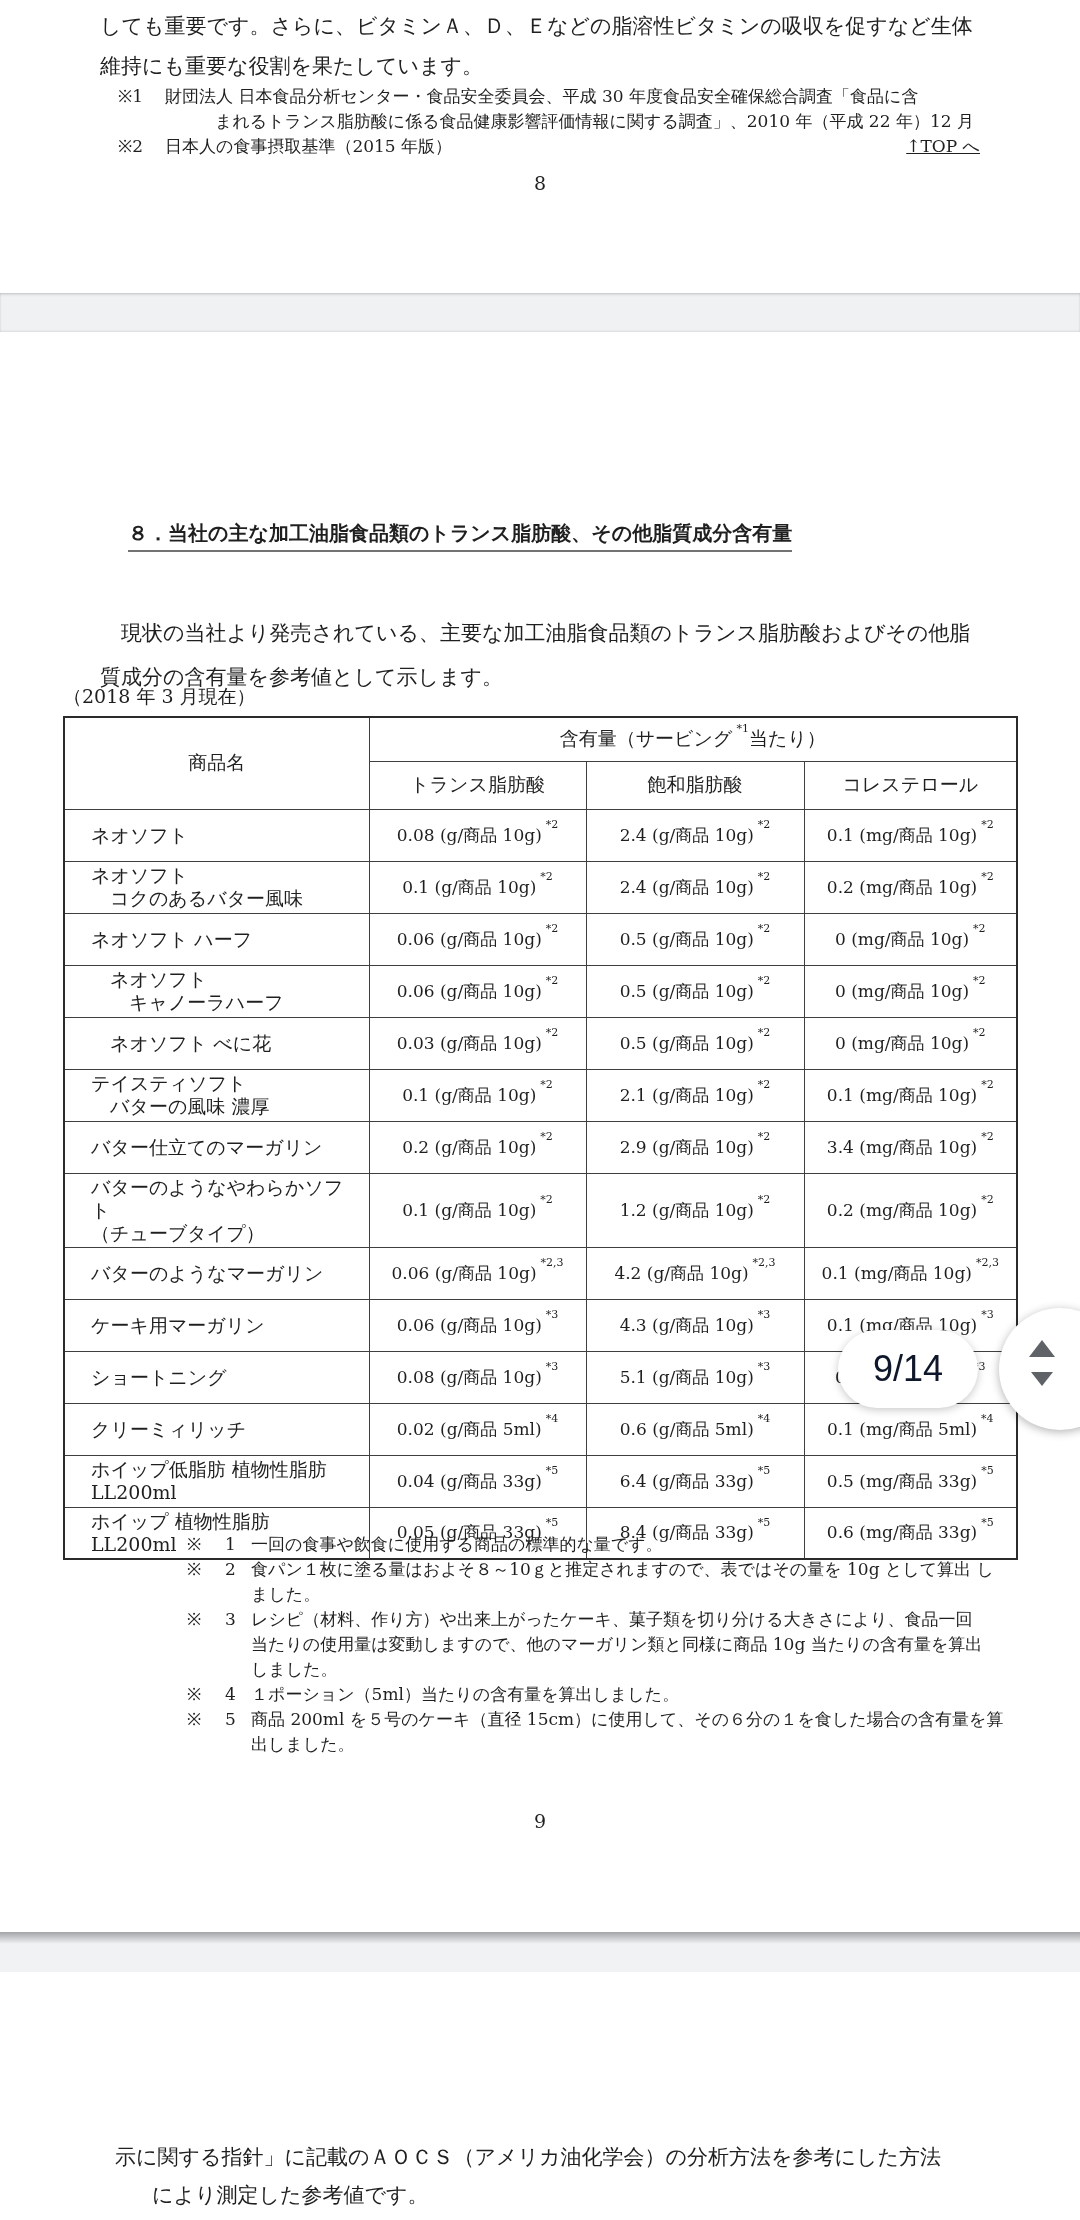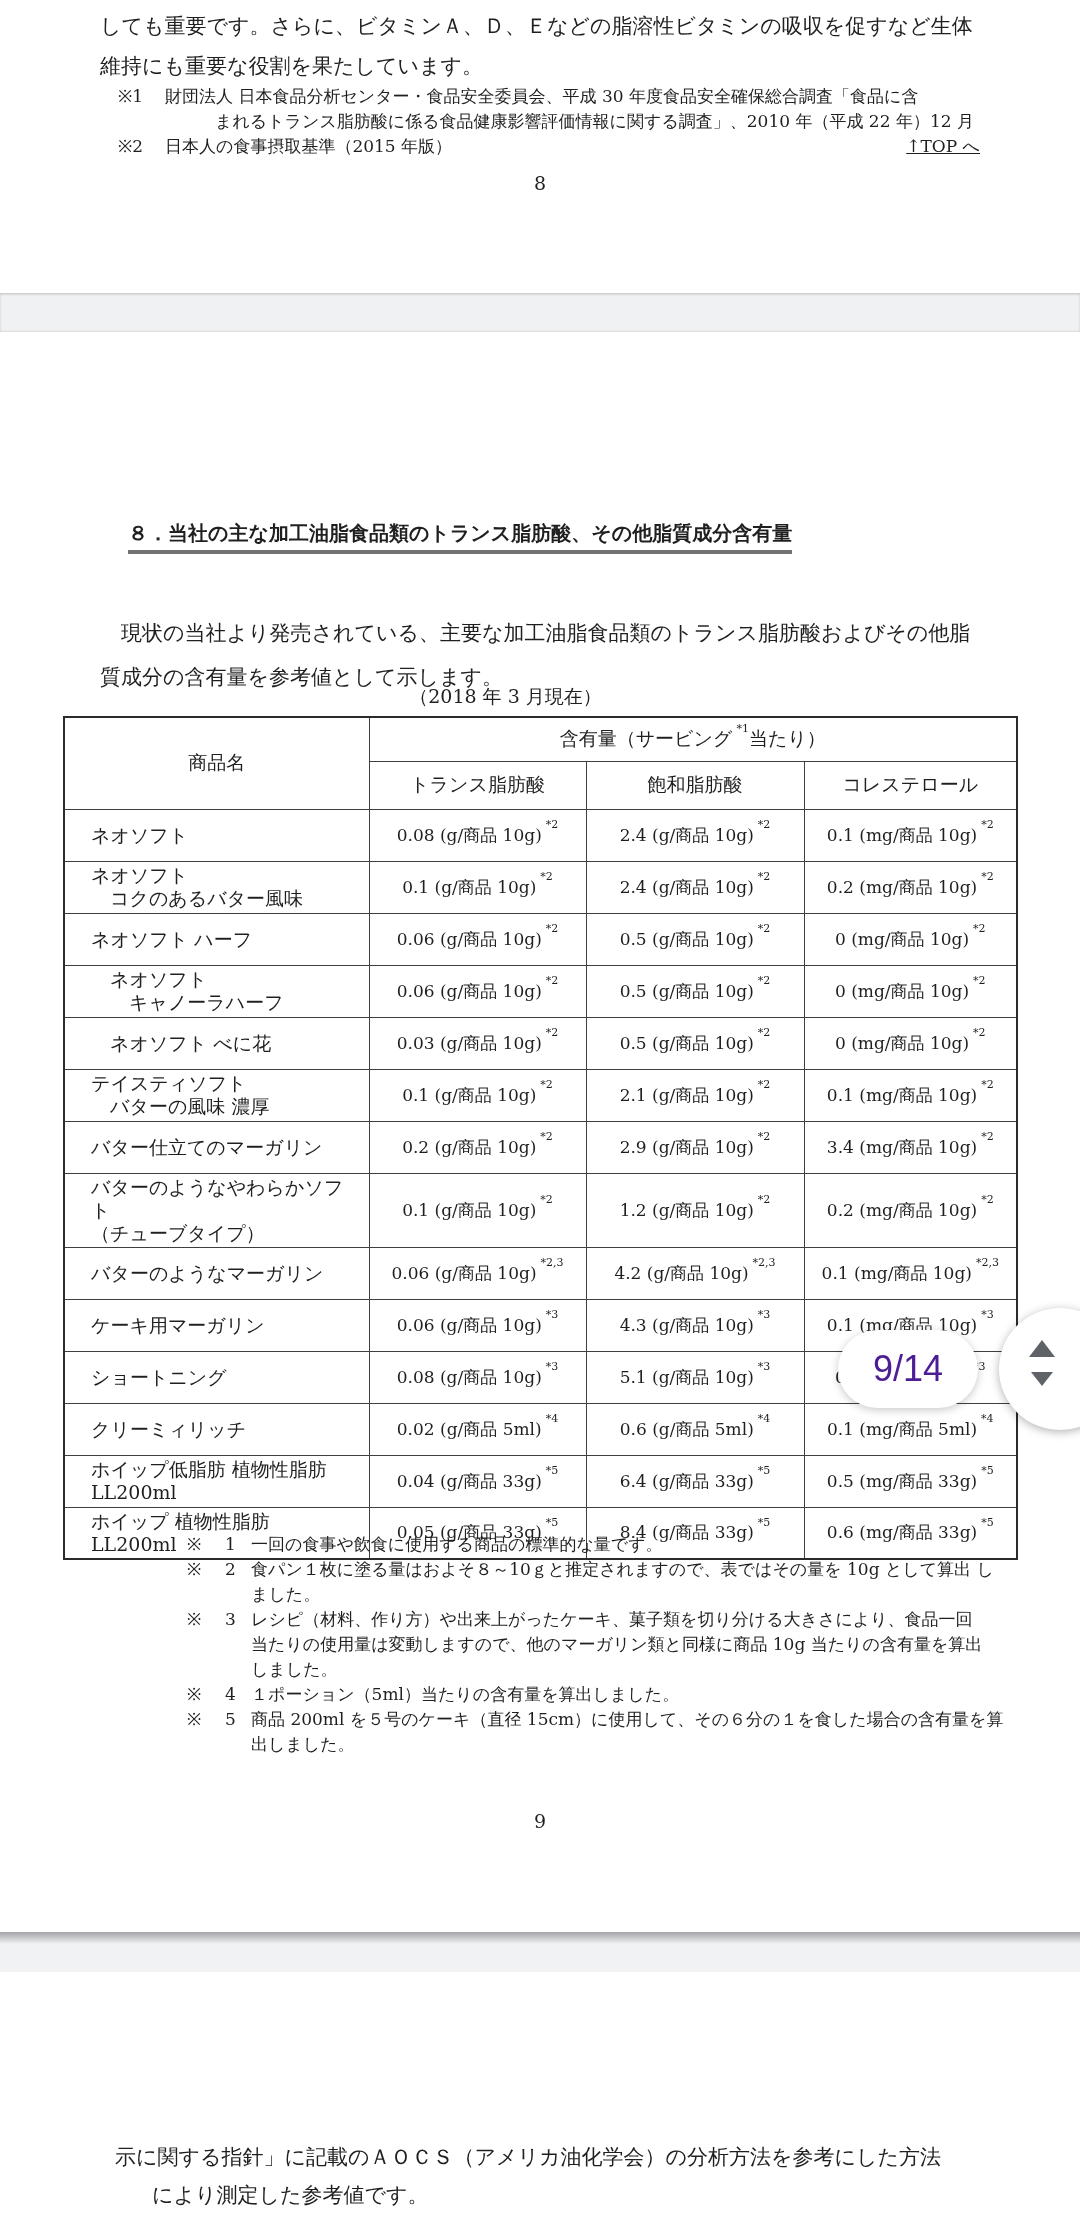--- a/index.html
+++ b/index.html
@@ -26,23 +26,23 @@
   
   .sep { left:0; width:1080px; }
   .sep1 { top:293px; height:39px; background:#f0f1f3;
           box-shadow: inset 0 2px 3px -1px rgba(60,64,67,.28), inset 0 -1px 2px rgba(60,64,67,.12); }
   .sep2 { top:1932px; height:40px; background:#f1f2f4; }
   .sep2::before { content:""; position:absolute; top:0; left:0; right:0; height:12px;
           background:linear-gradient(rgba(45,48,52,.40), rgba(45,48,52,0)); }
 
   
   .heading { left:128px; top:520px; font-size:20px; font-weight:bold;
-             border-bottom:4px solid #737373; padding-bottom:3px; display:inline-block; }
+             border-bottom:2px solid #737373; padding-bottom:3px; display:inline-block; }
   .intro { left:100px; top:611px; width:900px; font-size:21px; line-height:44px; }
-  .asof  { left:63px; top:684px; width:953px; text-align:center; padding-right:68px; font-size:19px; }
+  .asof  { left:63px; top:684px; width:953px; text-align:left; padding-right:68px; font-size:19px; }
 
   table.main { position:absolute; left:63px; top:716px; width:953px;
                border-collapse:collapse; table-layout:fixed; }
   table.main th, table.main td { border:1px solid #3f3f3f; }
   table.main { border:2px solid #2b2b2b; }
   th.h-prod { font-size:19px; font-weight:normal; }
   tr.hrow1 { height:44px; }
   tr.hrow2 { height:48px; }
   tr.hrow1 th, tr.hrow2 th { font-weight:normal; font-size:19px; text-align:center; }
   tbody tr { height:52px;margin-top:35px; }
@@ -59,21 +59,21 @@
 
   
   .p10 { left:115px; top:2138px; width:880px; font-size:21px; line-height:38px; }
   .p10 .line + .line { padding-left:37px; }
 
   
   .pill { left:838px; top:1330px; width:140px; height:78px; background:#ffffff;
           border-radius:40px; box-shadow:0 2px 8px rgba(0,0,0,.22);
           display:flex; align-items:center; justify-content:center; z-index:10;
           font-family:"Liberation Sans","DejaVu Sans",sans-serif;
-          font-size:36px; color:#4c1d95; }
+          font-size:36px; color:#0f172a; }
   .scroller { left:999px; top:1308px; width:122px; height:122px; background:#ffffff;
           border-radius:50%; box-shadow:0 2px 10px rgba(0,0,0,.30); z-index:10; }
   .tri-up { position:absolute; left:30px; top:32px; width:0; height:0;
           border-left:13px solid transparent; border-right:13px solid transparent;
           border-bottom:17px solid #5f6368; cursor:pointer; }
   .tri-down { position:absolute; left:32px; top:64px; width:0; height:0;
           border-left:11px solid transparent; border-right:11px solid transparent;
           border-top:14px solid #5f6368; cursor:pointer; }
 </style>
 </head>

